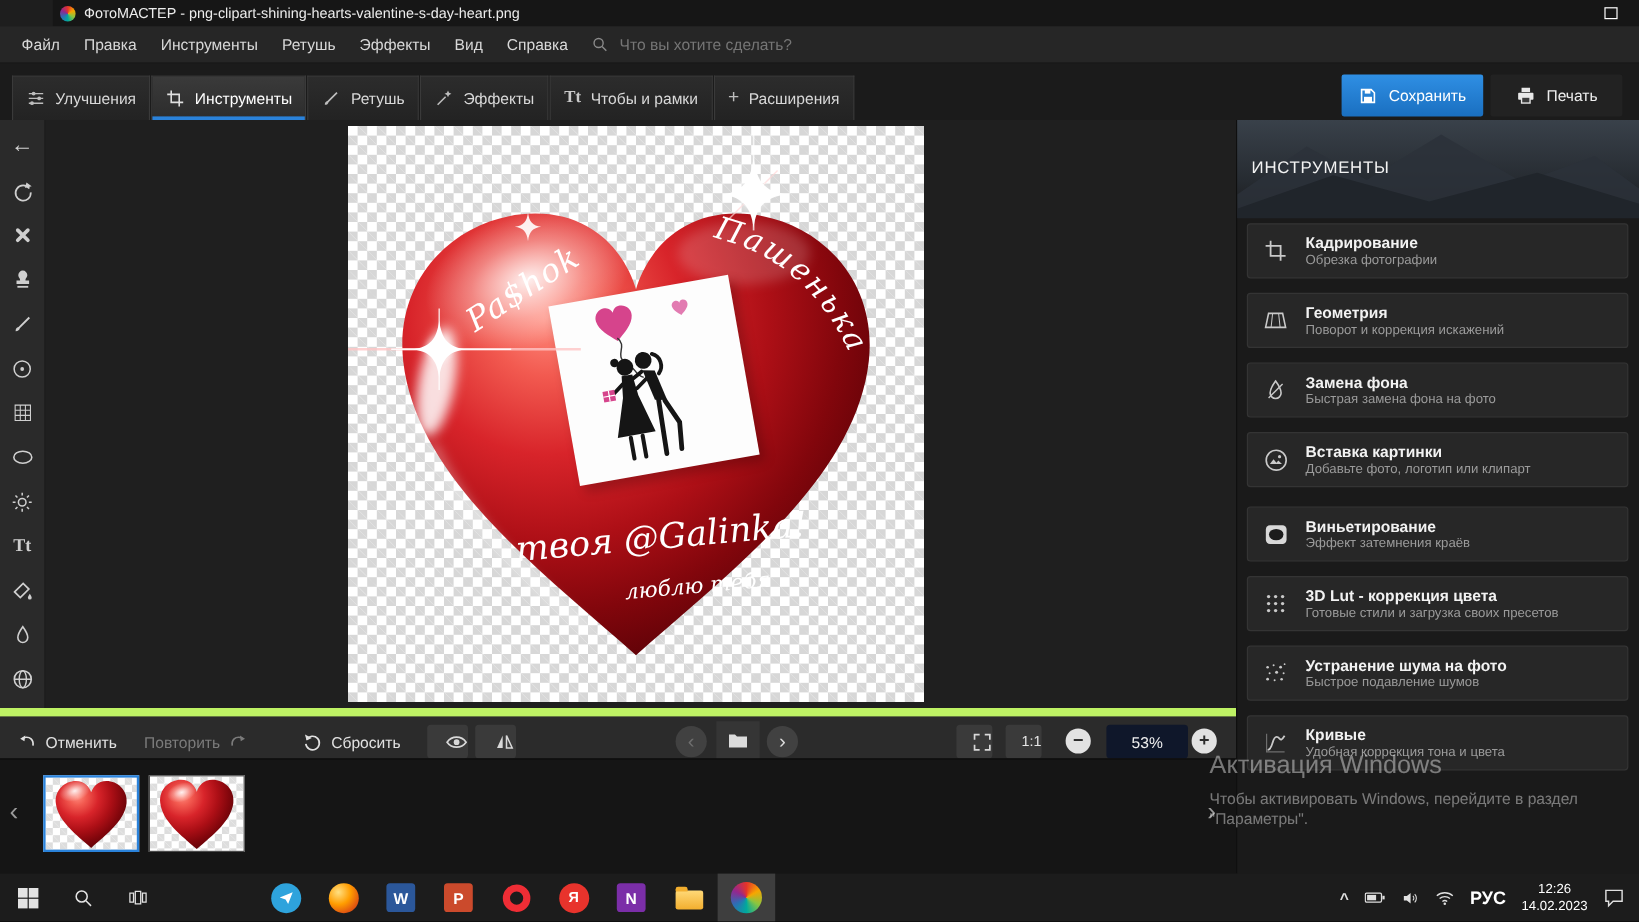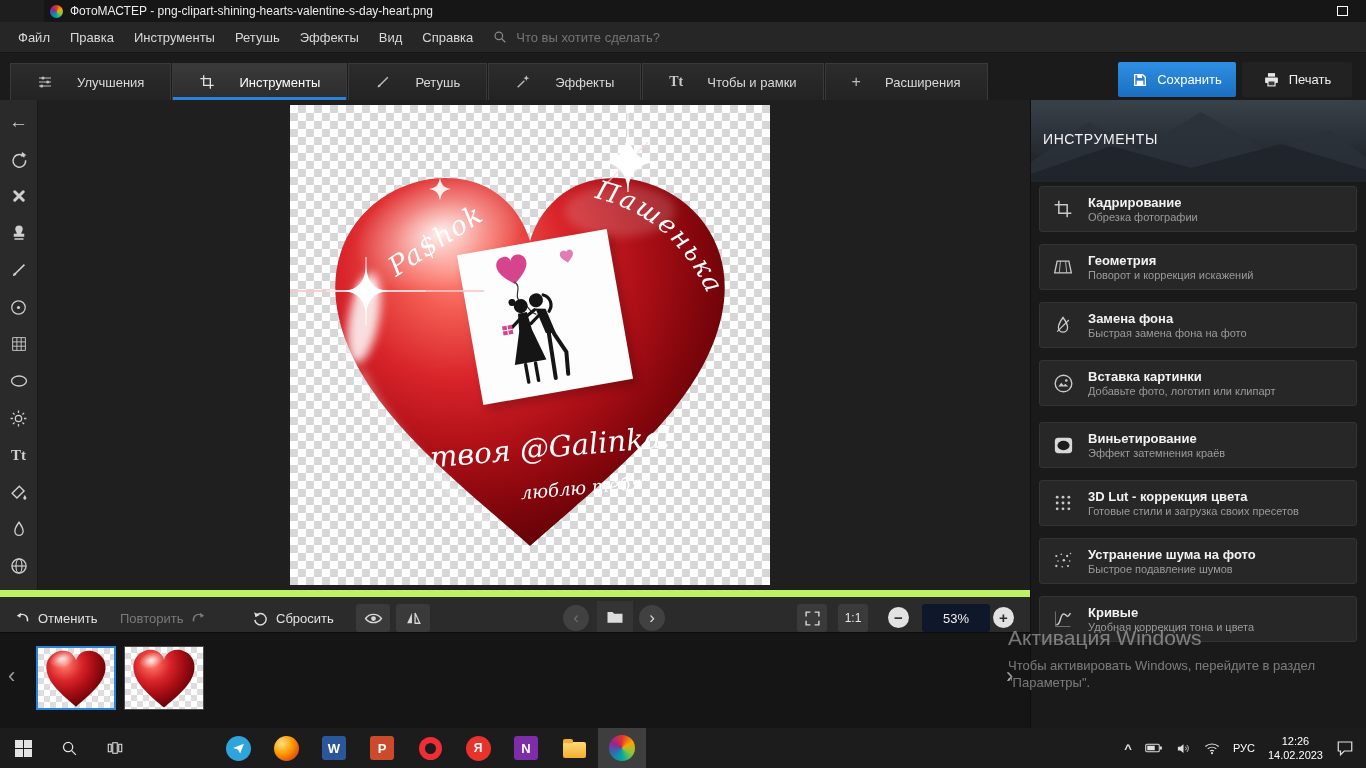--- a/index.html
+++ b/index.html
@@ -21,21 +21,21 @@
   .menubar{position:absolute;left:0;top:22px;width:100%;height:31px;background:#262626;border-bottom:1px solid #171717;
     display:flex;align-items:center;z-index:20;box-sizing:border-box;padding-left:8px;}
   .menu-item{padding:0 10px;font-size:13px;color:#d8d8d8;}
   .menu-search{display:flex;align-items:center;gap:7px;margin-left:10px;}
   .menu-search input{background:transparent;border:none;outline:none;color:#8a8a8a;font-size:13px;width:220px;
     font-family:"Liberation Sans",sans-serif;}
 
   
   .tabbar{position:absolute;left:0;top:53px;width:100%;height:47px;background:#1b1b1b;z-index:20;}
   .tabs{position:absolute;left:10px;bottom:0;display:flex;}
-  .tab{display:flex;align-items:center;gap:24px;height:37px;padding:0 26px;margin-right:1px;
+  .tab{display:flex;align-items:center;gap:8px;height:37px;padding:0 11px;margin-right:1px;
     background:linear-gradient(#2c2c2c,#232323);border:1px solid #3a3a3a;border-bottom:none;
     color:#d9d9d9;font-size:13px;position:relative;box-sizing:border-box;}
   .tab.active{background:linear-gradient(#3a3a3a,#2c2c2c);color:#fff;}
   .tab.active::after{content:"";position:absolute;left:0;right:0;bottom:0;height:3px;background:#2a82da;}
   .tab .tt{font-family:"Liberation Serif",serif;font-weight:bold;font-size:14px;color:#c9c9c9;}
   .save-btn{position:absolute;left:1118px;top:9px;width:118px;height:35px;border-radius:2px;
     background:linear-gradient(#2f8fe4,#1a6fc0);display:flex;align-items:center;justify-content:center;gap:9px;
     color:#fff;font-size:13px;}
   .print-btn{position:absolute;left:1242px;top:9px;width:110px;height:35px;border-radius:2px;background:#222;
     display:flex;align-items:center;justify-content:center;gap:9px;color:#ededed;font-size:13px;}
@@ -50,21 +50,21 @@
   .canvas{position:absolute;left:252px;top:5px;width:480px;height:480px;background:#fff;
     background-image:
       linear-gradient(45deg,#d7d7d7 25%,transparent 25%,transparent 75%,#d7d7d7 75%),
       linear-gradient(45deg,#d7d7d7 25%,transparent 25%,transparent 75%,#d7d7d7 75%);
     background-position:0 0,8px 8px;background-size:16px 16px;}
 
   
   .bottom-bar{position:absolute;left:0;top:590px;width:1030px;height:42px;background:#2b2b2b;border-top:7px solid #bef264;z-index:6;}
   .bb{position:absolute;display:flex;align-items:center;gap:7px;font-size:13px;color:#e2e2e2;}
   .bb.disabled{color:#7b7b7b;}
-  .sq-btn{position:absolute;background:#3a3a3a;border-radius:3px;display:flex;align-items:center;justify-content:center;color:#e6e6e6;}
+  .sq-btn{position:absolute;background:#3a3a3a;border-radius:3px;display:flex;align-items:center;justify-content:flex-end;color:#e6e6e6;}
   .circ{position:absolute;border-radius:50%;display:flex;align-items:center;justify-content:center;}
   .nav-circ{width:26px;height:26px;background:#414141;color:#dcdcdc;font-size:17px;}
   .zoom-circ{width:21px;height:21px;background:#e2e2e2;color:#2c2c2c;font-size:15px;font-weight:bold;}
   .folder-btn{position:absolute;left:597px;top:4px;width:36px;height:34px;display:flex;align-items:center;justify-content:center;
     border-bottom:2px solid #2a82da;box-sizing:border-box;background:#353535;}
   .zoom-box{position:absolute;left:922px;top:7px;width:68px;height:28px;background:#0f172a;border-radius:3px;
     display:flex;align-items:center;justify-content:center;font-size:13px;color:#eee;}
 
   
   .filmstrip{position:absolute;left:0;top:632px;width:1030px;height:96px;background:#151515;border-top:1px solid #0c0c0c;z-index:6;}
@@ -105,21 +105,21 @@
   .app-slot.active{background:#3e3e3e;}
   .ic-circle{width:25px;height:25px;border-radius:50%;display:flex;align-items:center;justify-content:center;}
   .doc{width:24px;height:24px;border-radius:3px;color:#fff;font-weight:bold;font-size:13px;
     display:flex;align-items:center;justify-content:center;}
   .folder-ic{width:23px;height:16px;background:linear-gradient(#ffd978,#f2ae2e);border-radius:2px;position:relative;margin-top:4px;}
   .folder-ic::before{content:"";position:absolute;left:0;top:-3px;width:10px;height:4px;background:#f2ae2e;border-radius:2px 2px 0 0;}
   .pm-circle{width:26px;height:26px;border-radius:50%;
     background:conic-gradient(#e5332a,#f7a600,#8bc53f,#00a99d,#2e6db4,#93278f,#e5332a);}
   .tb-right{margin-left:auto;display:flex;align-items:center;gap:13px;padding-right:12px;}
   .tray-chev{color:#e0e0e0;font-size:13px;font-weight:bold;}
-  .lang{font-size:11px;color:#fff;}
+  .lang{font-size:15px;color:#fff;font-weight:bold;}
   .clock{text-align:center;font-size:11px;line-height:14px;color:#fff;}
 </style>
 </head>
 <body>
 
 <div class="app">
 
   <div class="titlebar">
     <div class="app-logo"></div>
     <div class="titlebar-title">ФотоМАСТЕР - png-clipart-shining-hearts-valentine-s-day-heart.png</div>

